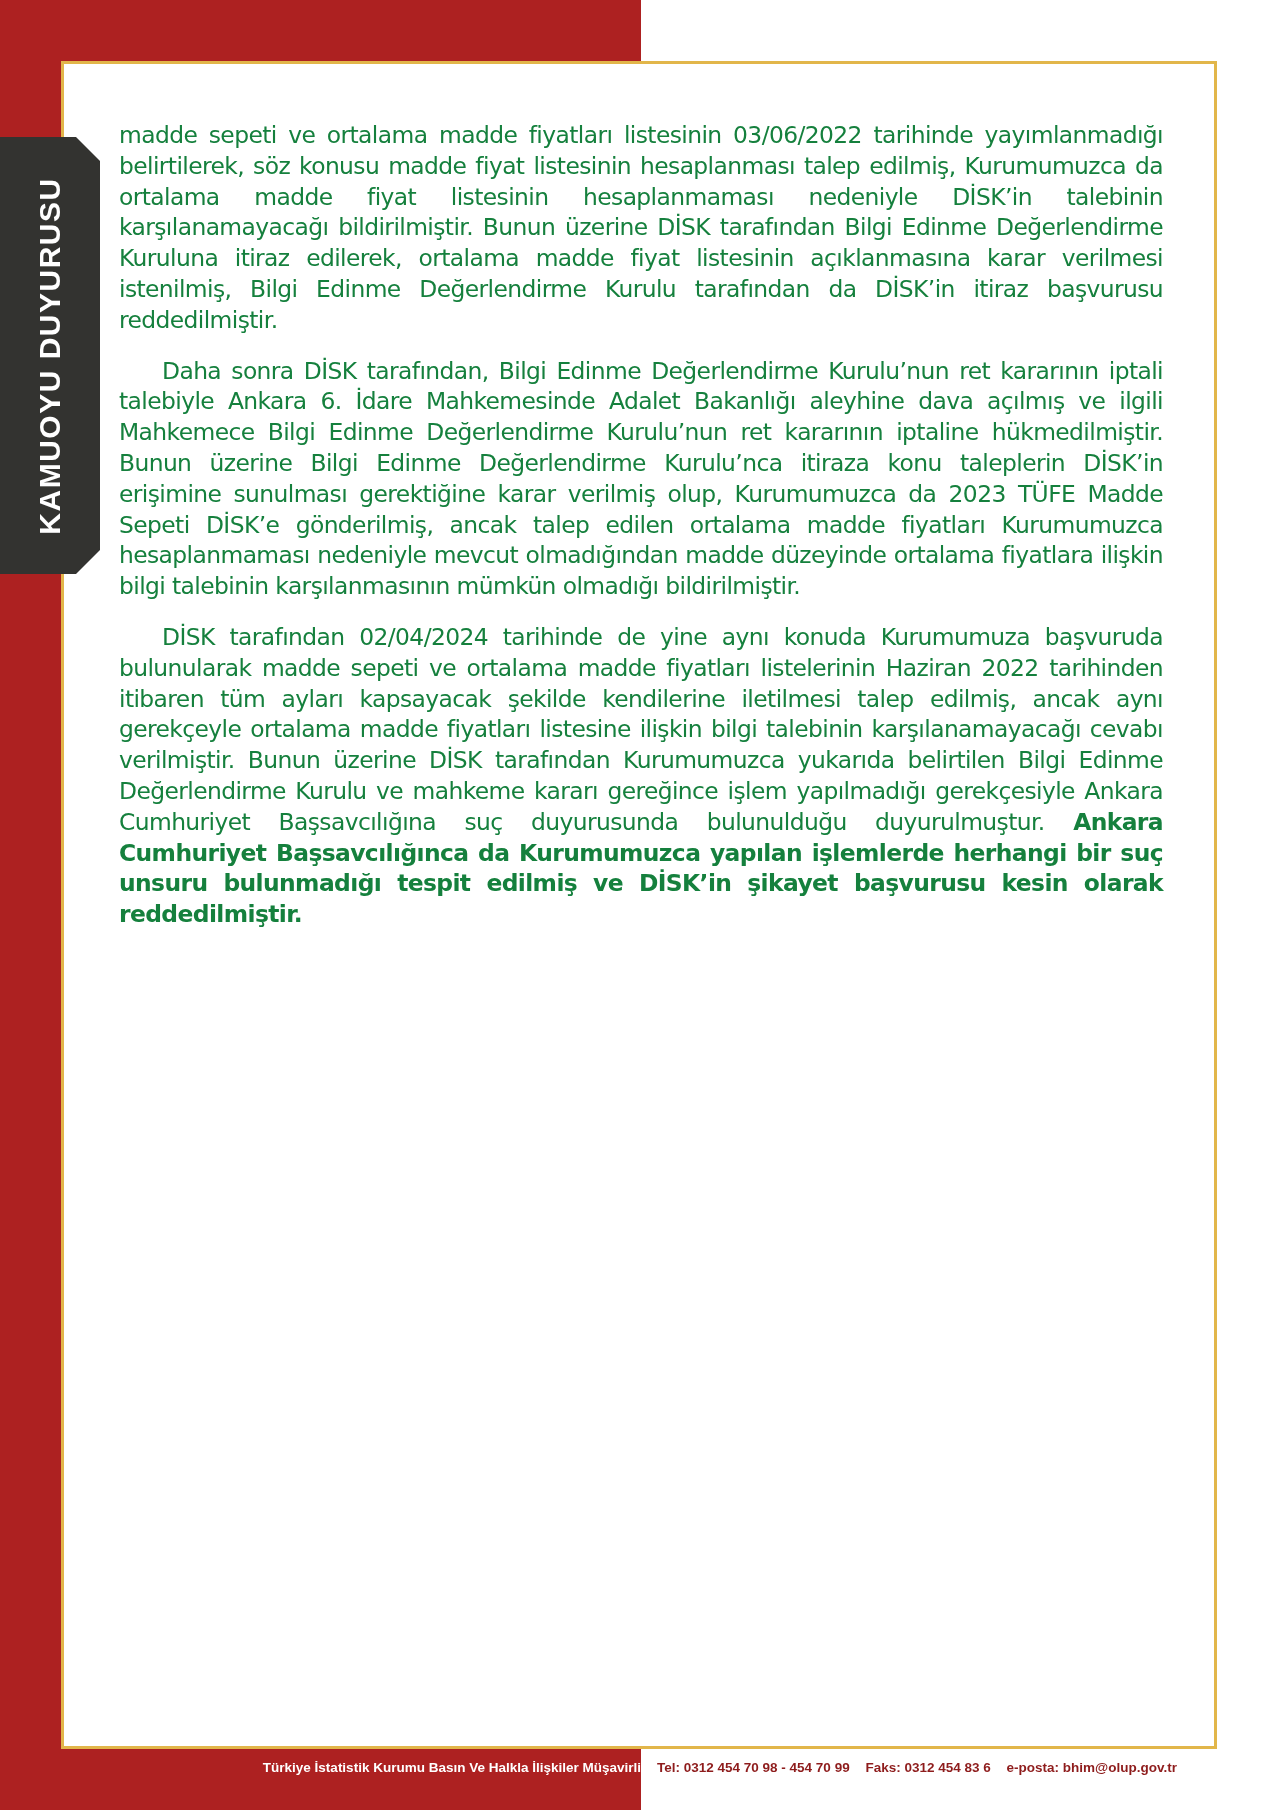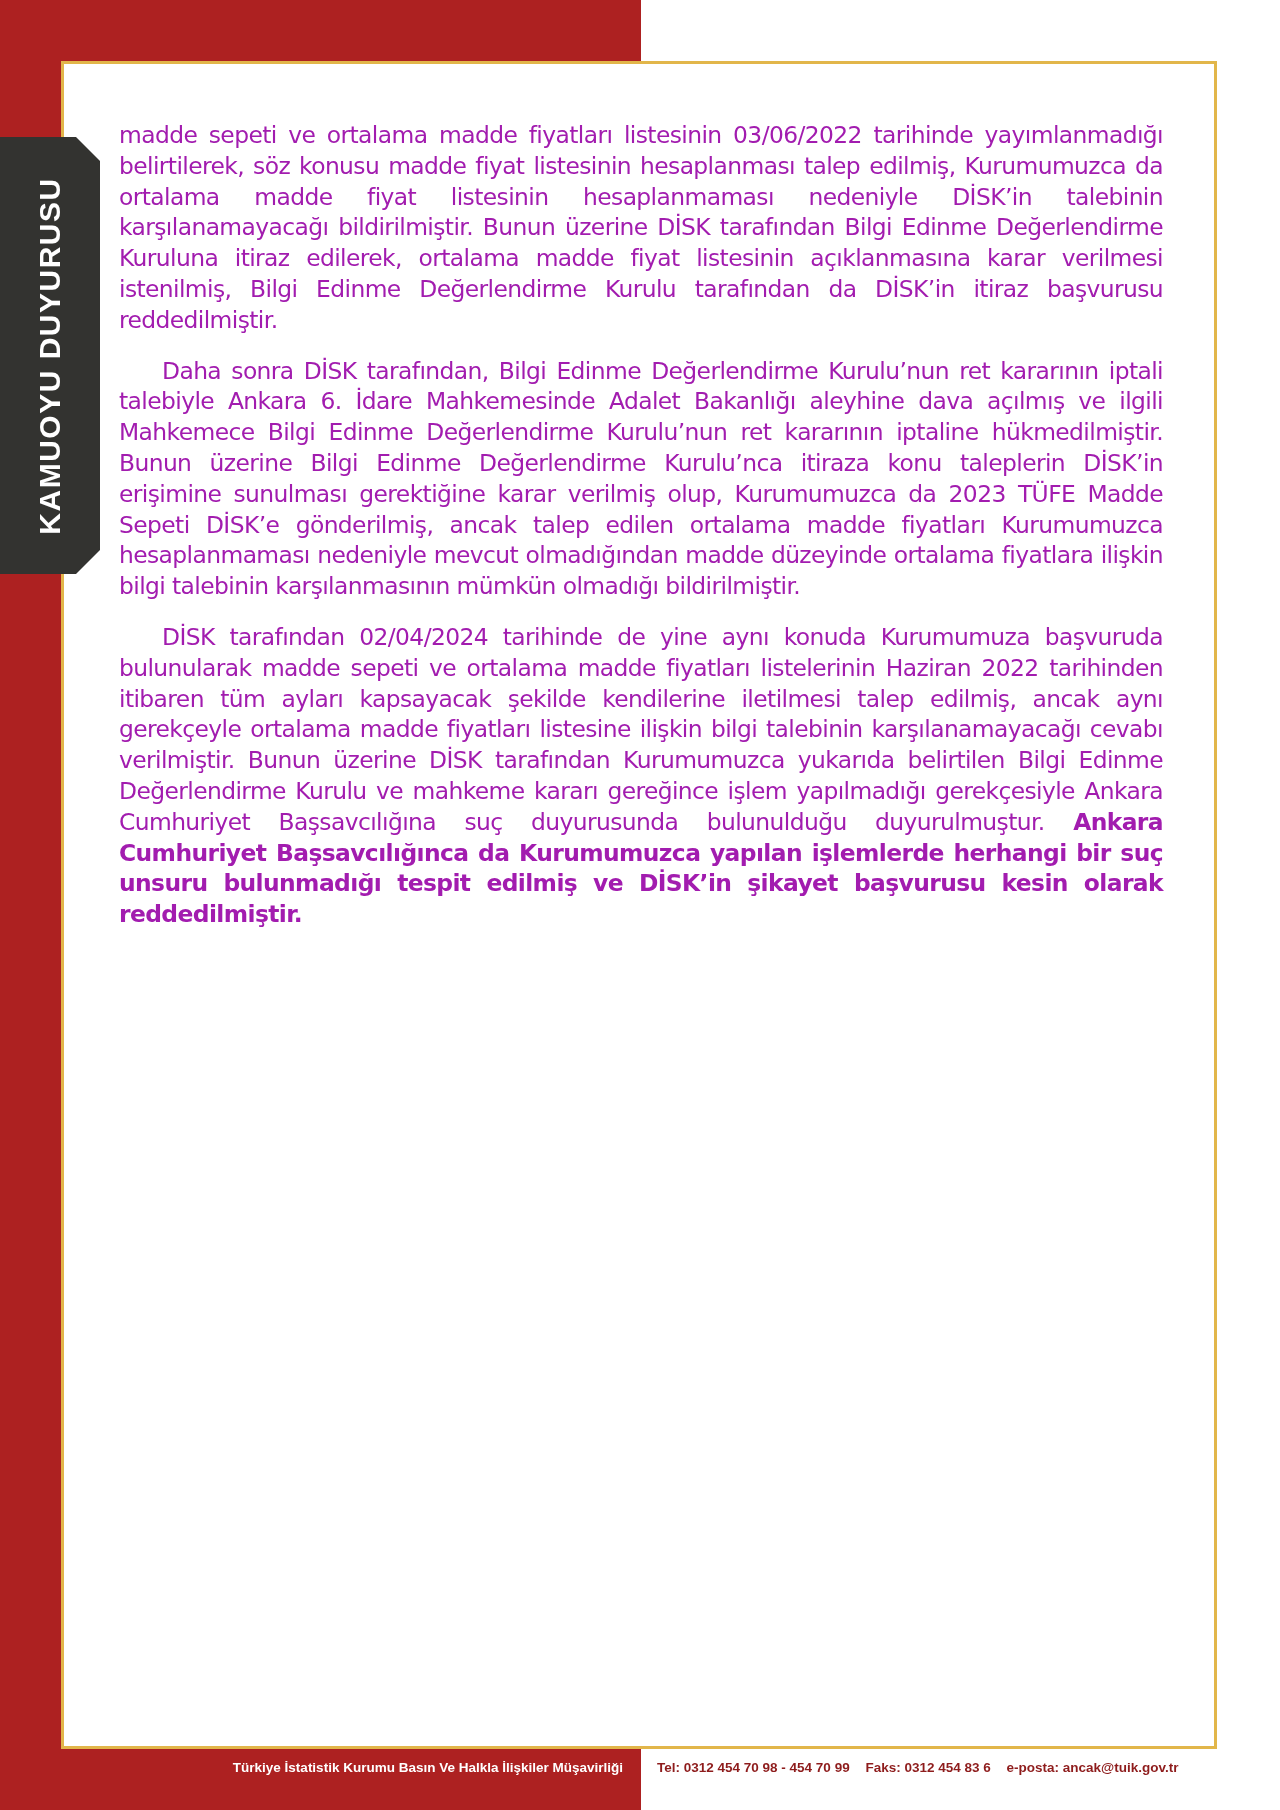--- a/index.html
+++ b/index.html
@@ -33,33 +33,34 @@
   }
   .side-label-text {
     position:absolute; left:50%; top:50%;
     transform:translate(-50%,-50%) rotate(-90deg);
     white-space:nowrap;
     color:#ffffff; font-weight:bold; font-size:30px; letter-spacing:1.5px;
     font-family:"Liberation Sans", "DejaVu Sans", sans-serif;
   }
   .content {
     position:absolute; left:119px; top:120px; width:1044px;
-    color:#a21caf; font-size:23.4px; line-height:30.8px;
+    color:#15803d; font-size:23.4px; line-height:30.8px;
     font-family:"DejaVu Sans", sans-serif;
     letter-spacing:-0.6px;
   }
   .content p {
     margin:0 0 20px 0; text-align:justify;
   }
   .content p.indent { text-indent:43px; }
   .content b { font-weight:bold; }
   .footer-left {
     position:absolute; left:0; top:1760px; width:623px; text-align:right;
     color:#ffffff; font-weight:bold; font-size:13.5px;
     font-family:"Liberation Sans", sans-serif;
+    padding-left:30px;
   }
   .footer-right {
     position:absolute; left:657px; top:1760px;
     color:#8e1c1c; font-weight:bold; font-size:13.5px;
     font-family:"Liberation Sans", sans-serif; white-space:nowrap;
   }
   .footer-right span { margin-right:12px;margin-top:28px; }
 </style>
 </head>
 <body>
@@ -77,14 +78,14 @@
 <div class="content">
   <p>madde sepeti ve ortalama madde fiyatları listesinin 03/06/2022 tarihinde yayımlanmadığı belirtilerek, söz konusu madde fiyat listesinin hesaplanması talep edilmiş, Kurumumuzca da ortalama madde fiyat listesinin hesaplanmaması nedeniyle DİSK’in talebinin karşılanamayacağı bildirilmiştir. Bunun üzerine DİSK tarafından Bilgi Edinme Değerlendirme Kuruluna itiraz edilerek, ortalama madde fiyat listesinin açıklanmasına karar verilmesi istenilmiş, Bilgi Edinme Değerlendirme Kurulu tarafından da DİSK’in itiraz başvurusu reddedilmiştir.</p>
   <p class="indent">Daha sonra DİSK tarafından, Bilgi Edinme Değerlendirme Kurulu’nun ret kararının iptali talebiyle Ankara 6. İdare Mahkemesinde Adalet Bakanlığı aleyhine dava açılmış ve ilgili Mahkemece Bilgi Edinme Değerlendirme Kurulu’nun ret kararının iptaline hükmedilmiştir. Bunun üzerine Bilgi Edinme Değerlendirme Kurulu’nca itiraza konu taleplerin DİSK’in erişimine sunulması gerektiğine karar verilmiş olup, Kurumumuzca da 2023 TÜFE Madde Sepeti DİSK’e gönderilmiş, ancak talep edilen ortalama madde fiyatları Kurumumuzca hesaplanmaması nedeniyle mevcut olmadığından madde düzeyinde ortalama fiyatlara ilişkin bilgi talebinin karşılanmasının mümkün olmadığı bildirilmiştir.</p>
   <p class="indent"><span>DİSK tarafından 02/04/2024 tarihinde de yine aynı konuda Kurumumuza başvuruda bulunularak madde sepeti ve ortalama madde fiyatları listelerinin Haziran 2022 tarihinden itibaren tüm ayları kapsayacak şekilde kendilerine iletilmesi talep edilmiş, ancak aynı gerekçeyle ortalama madde fiyatları listesine ilişkin bilgi talebinin karşılanamayacağı cevabı verilmiştir. Bunun üzerine DİSK tarafından Kurumumuzca yukarıda belirtilen Bilgi Edinme Değerlendirme Kurulu ve mahkeme kararı gereğince işlem yapılmadığı gerekçesiyle Ankara Cumhuriyet Başsavcılığına suç duyurusunda bulunulduğu duyurulmuştur. </span><b>Ankara Cumhuriyet Başsavcılığınca da Kurumumuzca yapılan işlemlerde herhangi bir suç unsuru bulunmadığı tespit edilmiş ve DİSK’in şikayet başvurusu kesin olarak reddedilmiştir.</b></p>
 </div>
 
 <div class="footer-left">Türkiye İstatistik Kurumu Basın Ve Halkla İlişkiler Müşavirliği</div>
 <div class="footer-right">
   <span>Tel: 0312 454 70 98 - 454 70 99</span>
   <span>Faks: 0312 454 83 6</span>
-  <span>e-posta: ancak@tuik.gov.tr</span>
+  <span>e-posta: bhim@olup.gov.tr</span>
 </div>
 
 </body></html>

